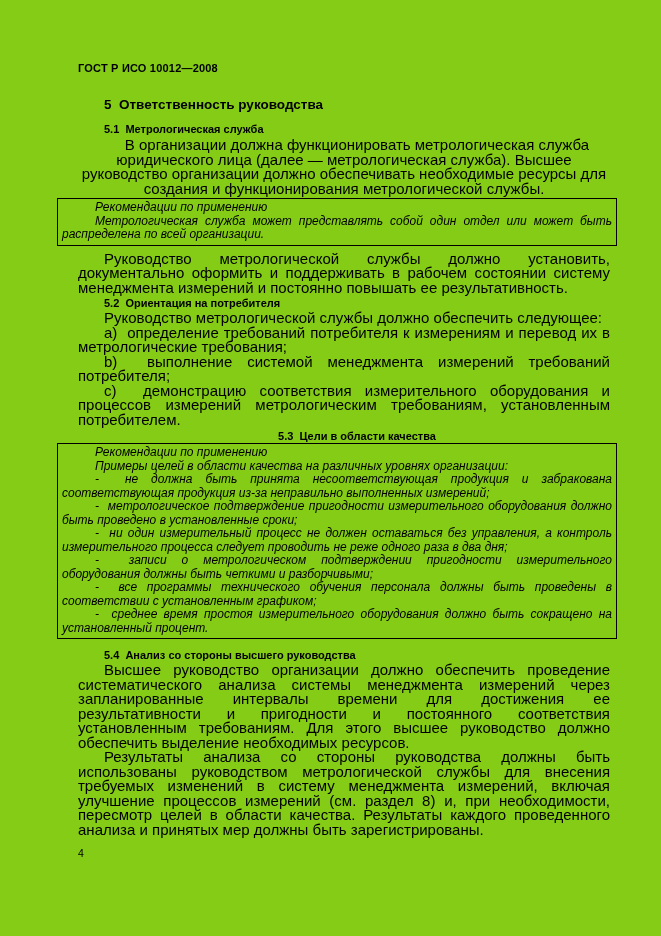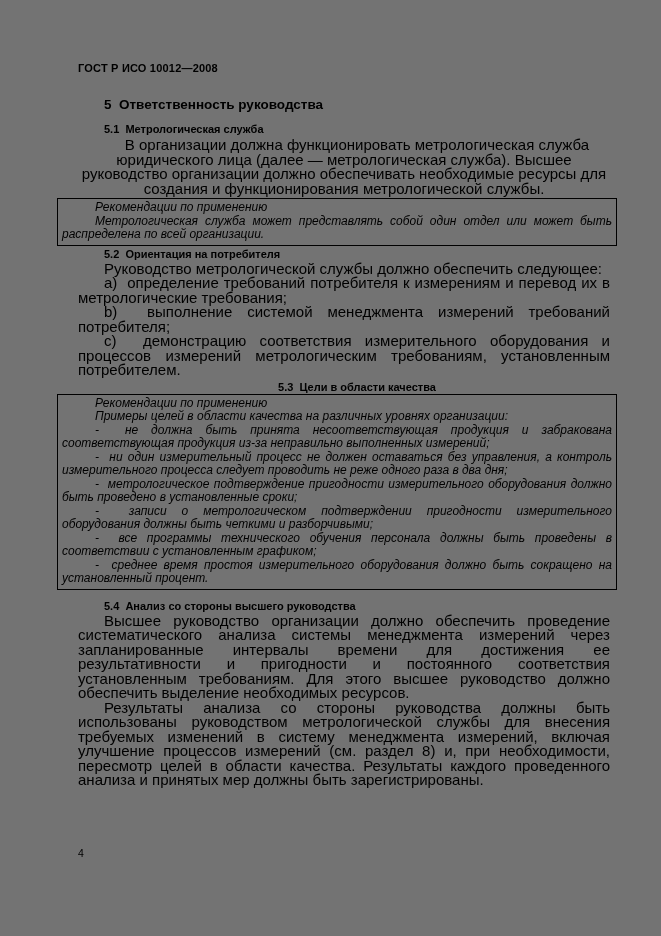--- a/index.html
+++ b/index.html
@@ -6,21 +6,21 @@
   html, body { width:661px; height:936px; }
   body {
     background:#ffffff;
     font-family:"Liberation Sans", sans-serif;
     color:#000000;
     -webkit-font-smoothing:antialiased;
   }
   .page {
     position:relative;
     width:661px; height:936px;
-    background:#737373;
+    background:#84cc16;
     overflow:hidden;
   }
   .content {
     position:absolute;
     left:78px; top:62px;
     width:532px;
   }
   .doc-code {
     font-size:11px;
     font-weight:bold;
@@ -81,35 +81,36 @@
     <div class="h1">5&nbsp; Ответственность руководства</div>
 
     <div class="h2 mt11">5.1&nbsp; Метрологическая служба</div>
     <p class="para mt3">В организации должна функционировать метрологическая служба юридического лица (далее — метрологическая служба). Высшее руководство организации должно обеспечивать необходимые ресурсы для создания и функционирования метрологической службы.</p>
 
     <div class="rec-box mt2">
       <p class="boxline">Рекомендации по применению</p>
       <p class="boxline">Метрологическая служба может представлять собой один отдел или может быть распределена по всей организации.</p>
     </div>
 
+    <p class="para mt6">Руководство метрологической службы должно установить, документально оформить и поддерживать в рабочем состоянии систему менеджмента измерений и постоянно повышать ее результативность.</p>
 
     <div class="h2 mt2">5.2&nbsp; Ориентация на потребителя</div>
     <p class="para mt2">Руководство метрологической службы должно обеспечить следующее:</p>
     <p class="para">a)&nbsp; определение требований потребителя к измерениям и перевод их в метрологические требования;</p>
     <p class="para">b)&nbsp; выполнение системой менеджмента измерений требований потребителя;</p>
     <p class="para">c)&nbsp; демонстрацию соответствия измерительного оборудования и процессов измерений метрологическим требованиям, установленным потребителем.</p>
 
     <div class="h2 mt3">5.3&nbsp; Цели в области качества</div>
 
     <div class="rec-box mt1">
       <p class="boxline">Рекомендации по применению</p>
       <p class="boxline">Примеры целей в области качества на различных уровнях организации:</p>
       <p class="boxline">-&nbsp; не должна быть принята несоответствующая продукция и забракована соответствующая продукция из-за неправильно выполненных измерений;</p>
+      <p class="boxline">-&nbsp; метрологическое подтверждение пригодности измерительного оборудования должно быть проведено в установленные сроки;</p>
       <p class="boxline">-&nbsp; ни один измерительный процесс не должен оставаться без управления, а контроль измерительного процесса следует проводить не реже одного раза в два дня;</p>
-      <p class="boxline">-&nbsp; метрологическое подтверждение пригодности измерительного оборудования должно быть проведено в установленные сроки;</p>
       <p class="boxline">-&nbsp; записи о метрологическом подтверждении пригодности измерительного оборудования должны быть четкими и разборчивыми;</p>
       <p class="boxline">-&nbsp; все программы технического обучения персонала должны быть проведены в соответствии с установленным графиком;</p>
       <p class="boxline">-&nbsp; среднее время простоя измерительного оборудования должно быть сокращено на установленный процент.</p>
     </div>
 
     <div class="h2 mt10">5.4&nbsp; Анализ со стороны высшего руководства</div>
     <p class="para mt2">Высшее руководство организации должно обеспечить проведение систематического анализа системы менеджмента измерений через запланированные интервалы времени для достижения ее результативности и пригодности и постоянного соответствия установленным требованиям. Для этого высшее руководство должно обеспечить выделение необходимых ресурсов.</p>
     <p class="para">Результаты анализа со стороны руководства должны быть использованы руководством метрологической службы для внесения требуемых изменений в систему менеджмента измерений, включая улучшение процессов измерений (см. раздел 8) и, при необходимости, пересмотр целей в области качества. Результаты каждого проведенного анализа и принятых мер должны быть зарегистрированы.</p>
 
   </div>

